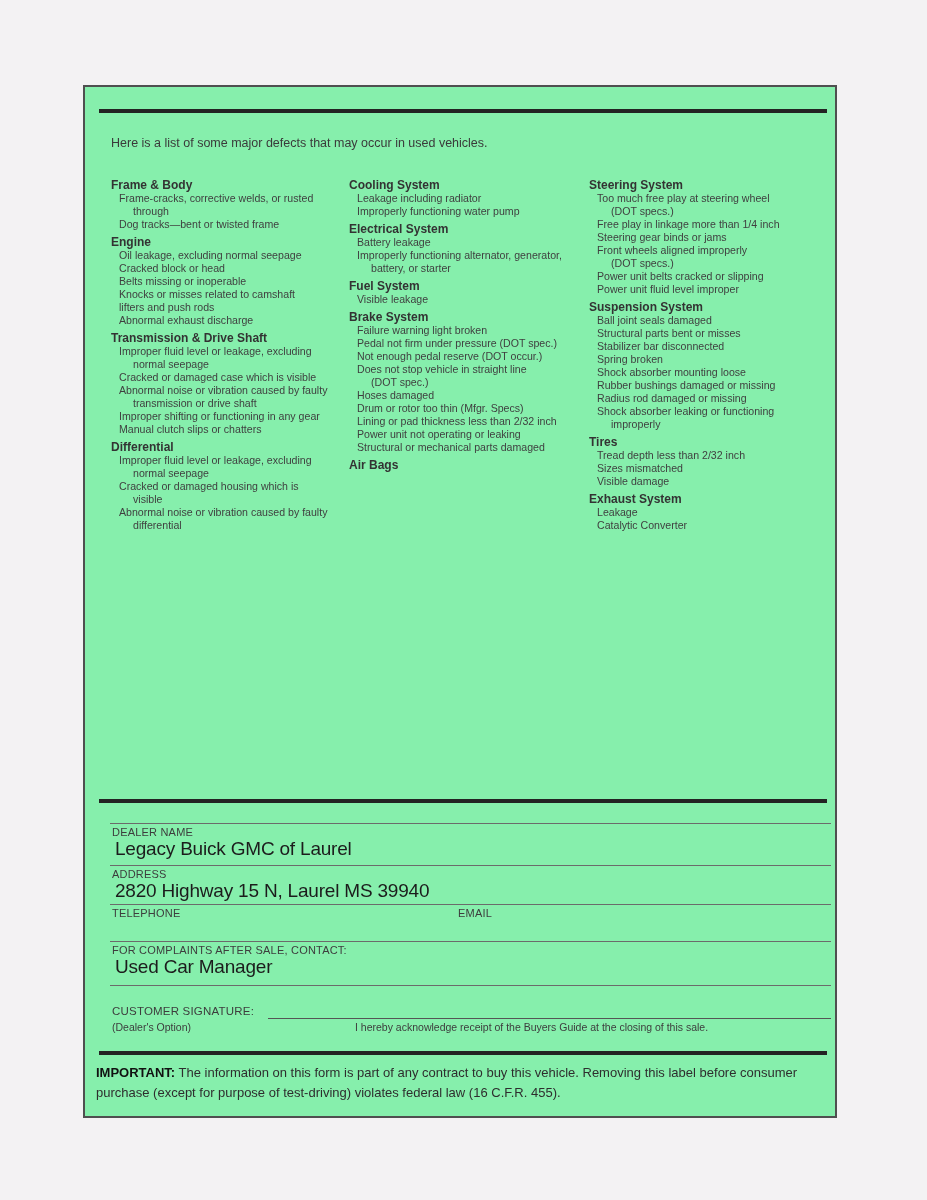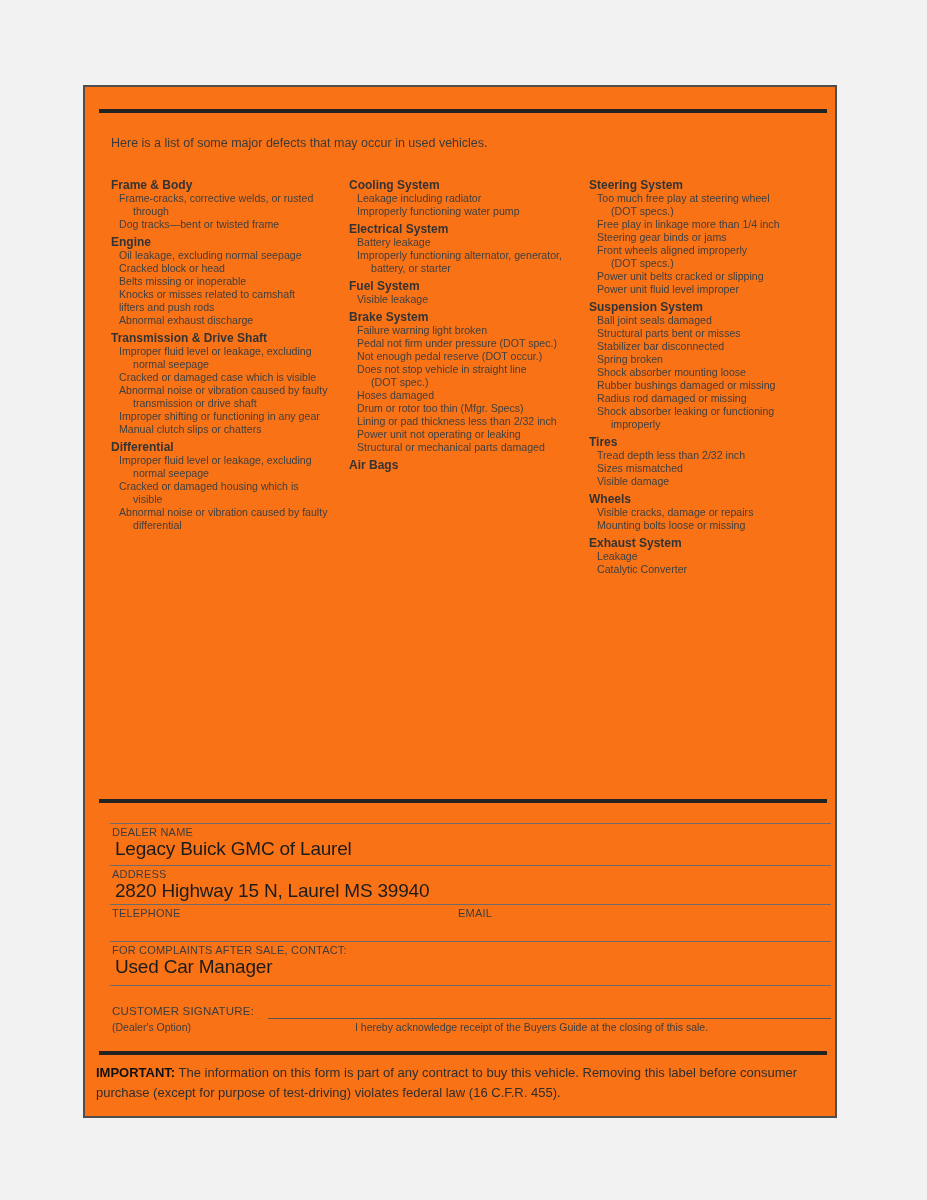--- a/index.html
+++ b/index.html
@@ -4,21 +4,21 @@
 <style>
   html,body{margin:0;padding:0;}
   body{
     width:927px;height:1200px;position:relative;
     background:#f3f2f3;
     font-family:"Liberation Sans", sans-serif;
     -webkit-font-smoothing:antialiased;
   }
   .doc{
     position:absolute;left:83px;top:85px;width:754px;height:1033px;
-    background:#f97316;border:2px solid #4f4f4f;box-sizing:border-box;
+    background:#86efac;border:2px solid #4f4f4f;box-sizing:border-box;
   }
   .rule{position:absolute;left:14px;width:728px;height:4px;background:#232323;}
   .rule-top{top:22px;}
   .rule-mid{top:712px;}
   .rule-bot{top:964px;}
   .intro{position:absolute;left:26px;top:49px;font-size:12.5px;color:#3a3a3a;}
   .col{position:absolute;top:92px;}
   .col0{left:26px;width:238px;}
   .col1{left:264px;width:238px;}
   .col2{left:504px;width:244px;}
@@ -139,25 +139,20 @@
         <div class="line">Shock absorber leaking or functioning</div>
         <div class="line cont">improperly</div>
       </div>
       <div class="section">
         <div class="sec-h">Tires</div>
         <div class="line">Tread depth less than 2/32 inch</div>
         <div class="line">Sizes mismatched</div>
         <div class="line">Visible damage</div>
       </div>
       <div class="section">
-        <div class="sec-h">Wheels</div>
-        <div class="line">Visible cracks, damage or repairs</div>
-        <div class="line">Mounting bolts loose or missing</div>
-      </div>
-      <div class="section">
         <div class="sec-h">Exhaust System</div>
         <div class="line">Leakage</div>
         <div class="line">Catalytic Converter</div>
       </div>
     </div>
 
   <div class="rule rule-mid"></div>
 
   <div class="fline" style="top:736px"></div>
   <div class="flabel" style="left:27px;top:739px">DEALER NAME</div>

